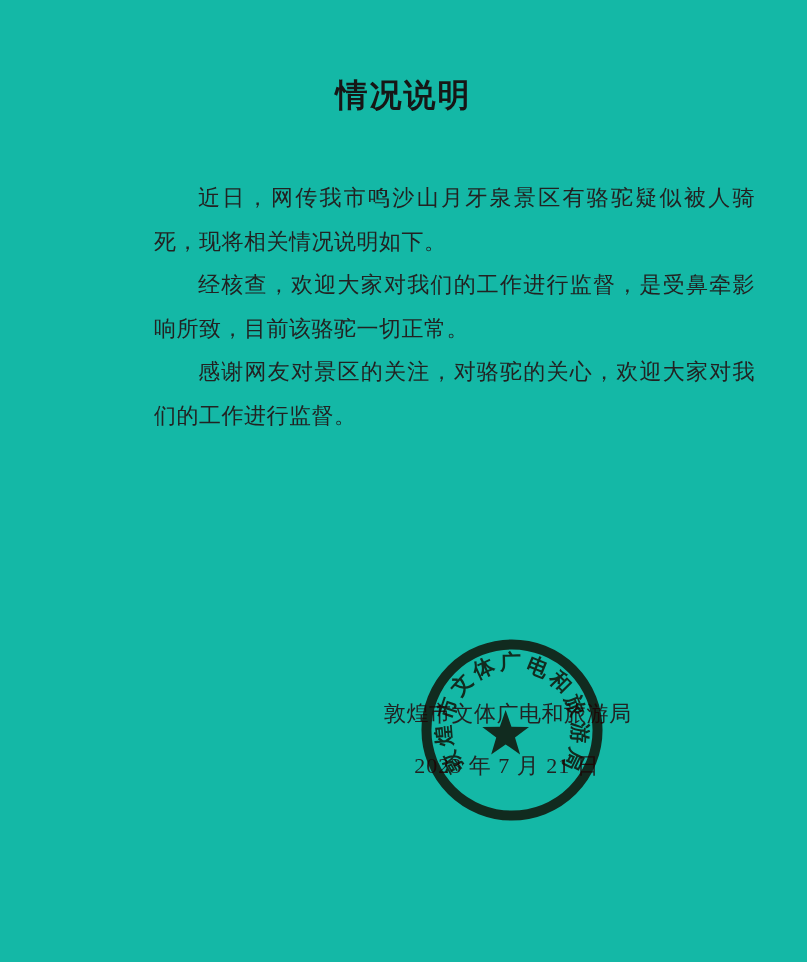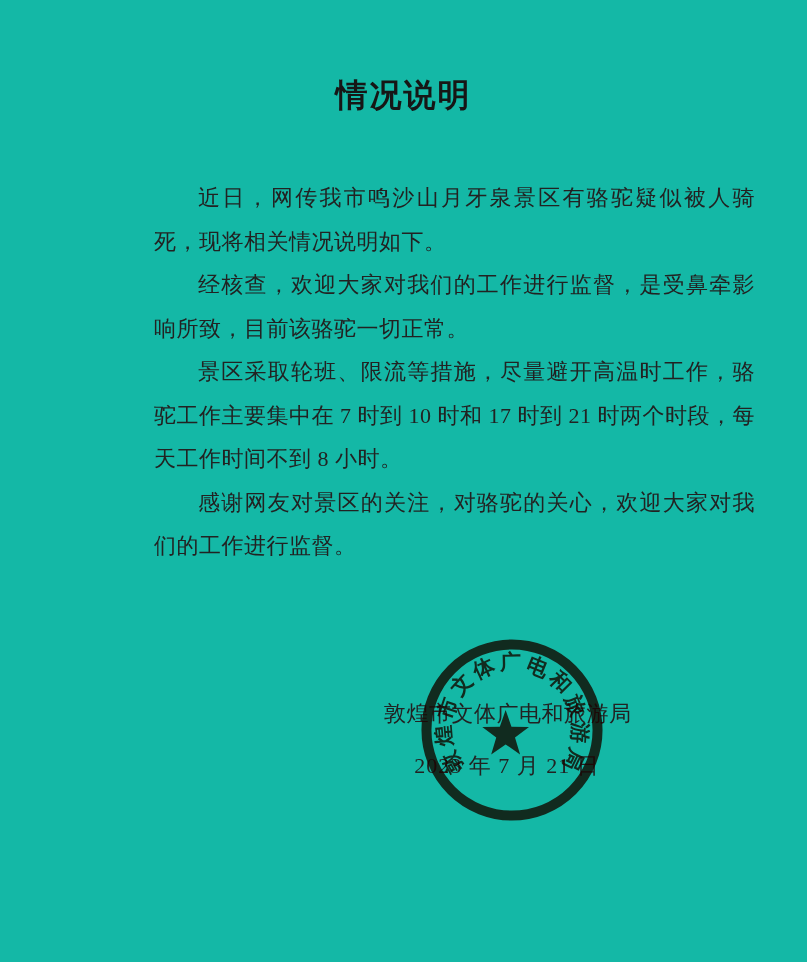--- a/index.html
+++ b/index.html
@@ -75,21 +75,20 @@
 </head>
 <body>
 
 <div class="page">
 
   <h1 class="title">情况说明</h1>
 
   <div class="body-text">
     <p>近日，网传我市鸣沙山月牙泉景区有骆驼疑似被人骑死，现将相关情况说明如下。</p>
     <p>经核查，欢迎大家对我们的工作进行监督，是受鼻牵影响所致，目前该骆驼一切正常。</p>
-    <p>景区采取轮班、限流等措施，尽量避开高温时工作，骆驼工作主要集中在 7 时到 10 时和 17 时到 21 时两个时段，每天工作时间不到 8 小时。</p>
     <p>感谢网友对景区的关注，对骆驼的关心，欢迎大家对我们的工作进行监督。</p>
   </div>
 
   <div class="sign-block">
     <div class="sign-org">敦煌市文体广电和旅游局</div>
     <div class="sign-date">2023 年 7 月 21 日</div>
   </div>
 
   <div class="seal">
     <svg viewBox="0 0 200 200" xmlns="http://www.w3.org/2000/svg">

